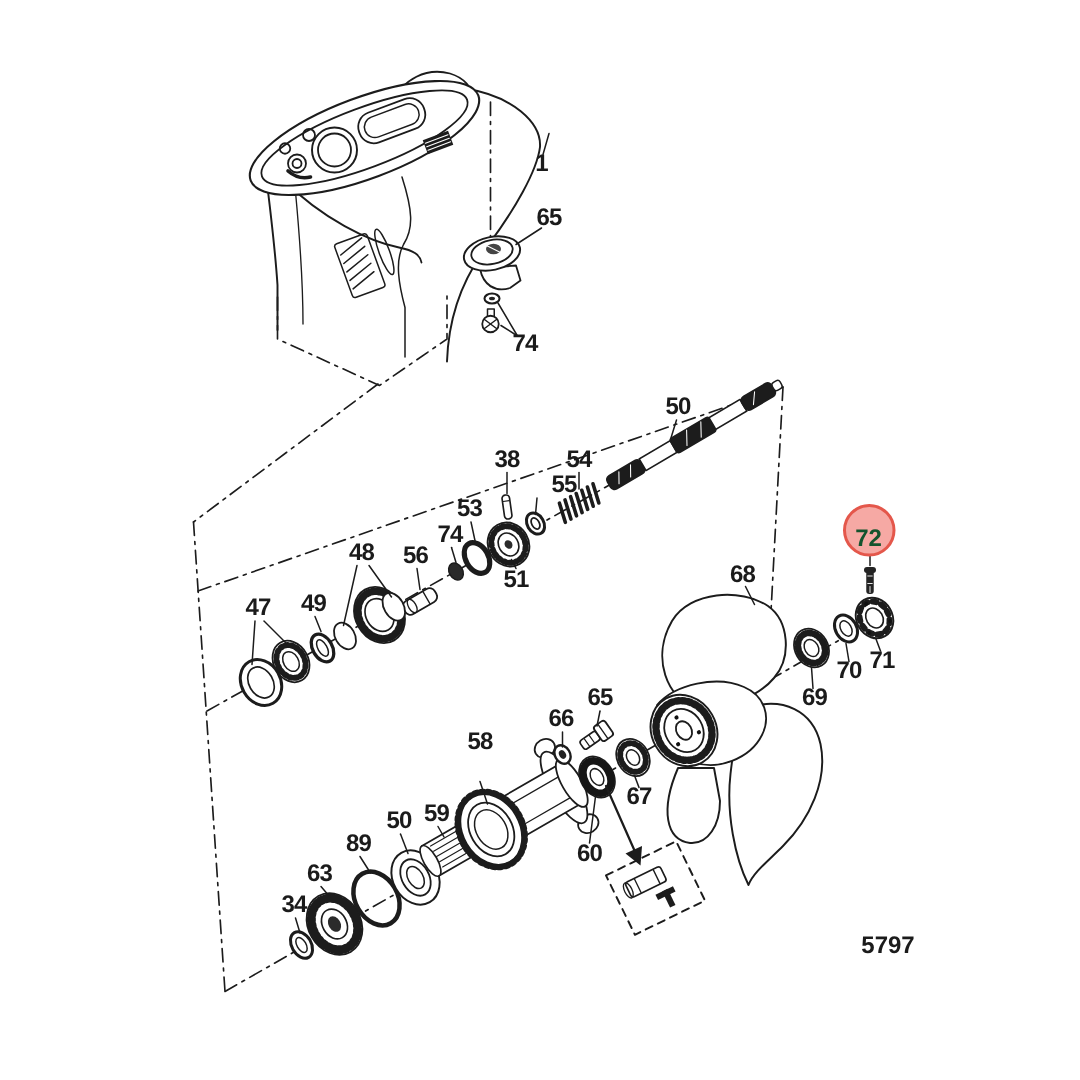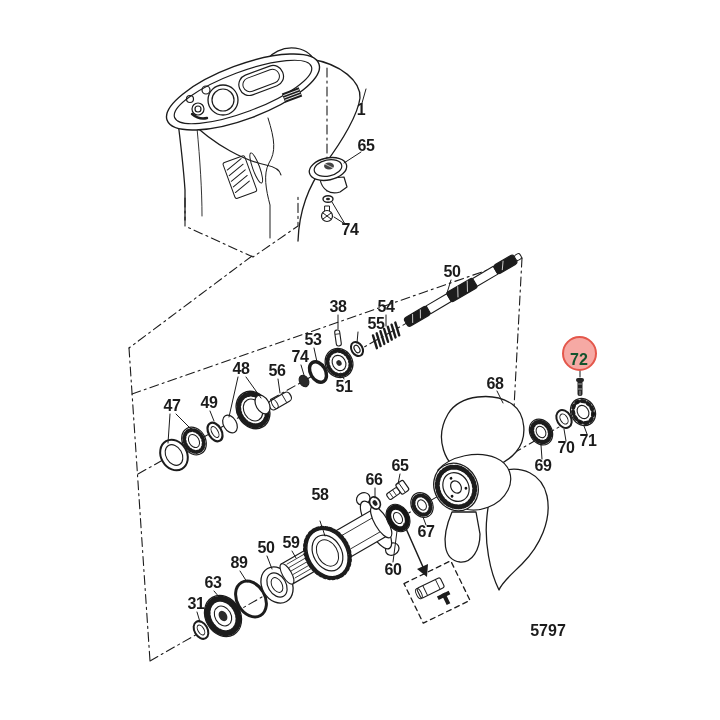--- a/index.html
+++ b/index.html
@@ -3,21 +3,21 @@
 <meta charset="utf-8">
 <style>
   html,body{margin:0;padding:0;background:#ffffff;}
   .stage{position:relative;width:720px;height:720px;background:#ffffff;overflow:hidden;
          font-family:"Liberation Sans",sans-serif;}
   .stage svg{position:absolute;left:0;top:0;}
   .callout{position:absolute;transform:translate(-50%,-50%);
            font:bold 16px "Liberation Sans",sans-serif;color:#1b1b1b;letter-spacing:-0.5px;
            white-space:nowrap;line-height:1;}
   .code{position:absolute;transform:translate(-50%,-50%);
-        font:bold 16px "Liberation Sans",sans-serif;color:#1b1b1b;}
+        font:bold 16px "Liberation Sans",sans-serif;color:#1b1b1b;margin-left:44px;}
   .balloon{position:absolute;width:35px;height:35px;border-radius:50%;
            background:#F6A9A4;border:2.5px solid #E4574B;
            display:flex;align-items:flex-end;justify-content:center;
            font:bold 16px "Liberation Sans",sans-serif;color:#14532d;box-sizing:border-box;}
 </style>
 </head>
 <body>
 
 <div class="stage">
 
@@ -345,21 +345,21 @@
 <div class="callout" style="left:386px;top:307px">54</div>
 <div class="callout" style="left:376px;top:324px">55</div>
 <div class="callout" style="left:277px;top:371px">56</div>
 <div class="callout" style="left:300px;top:357px">74</div>
 <div class="callout" style="left:320px;top:495px">58</div>
 <div class="callout" style="left:291px;top:543px">59</div>
 <div class="callout" style="left:393px;top:570px">60</div>
 <div class="callout" style="left:266px;top:548px">50</div>
 <div class="callout" style="left:239px;top:563px">89</div>
 <div class="callout" style="left:213px;top:583px">63</div>
-<div class="callout" style="left:196px;top:604px">31</div>
+<div class="callout" style="left:196px;top:604px">34</div>
 <div class="callout" style="left:400px;top:466px">65</div>
 <div class="callout" style="left:374px;top:480px">66</div>
 <div class="callout" style="left:426px;top:532px">67</div>
 <div class="callout" style="left:495px;top:384px">68</div>
 <div class="callout" style="left:543px;top:466px">69</div>
 <div class="callout" style="left:566px;top:448px">70</div>
 <div class="callout" style="left:588px;top:441px">71</div>
 
 <div class="balloon" style="left:561.5px;top:335.5px">
   <span>72</span>

